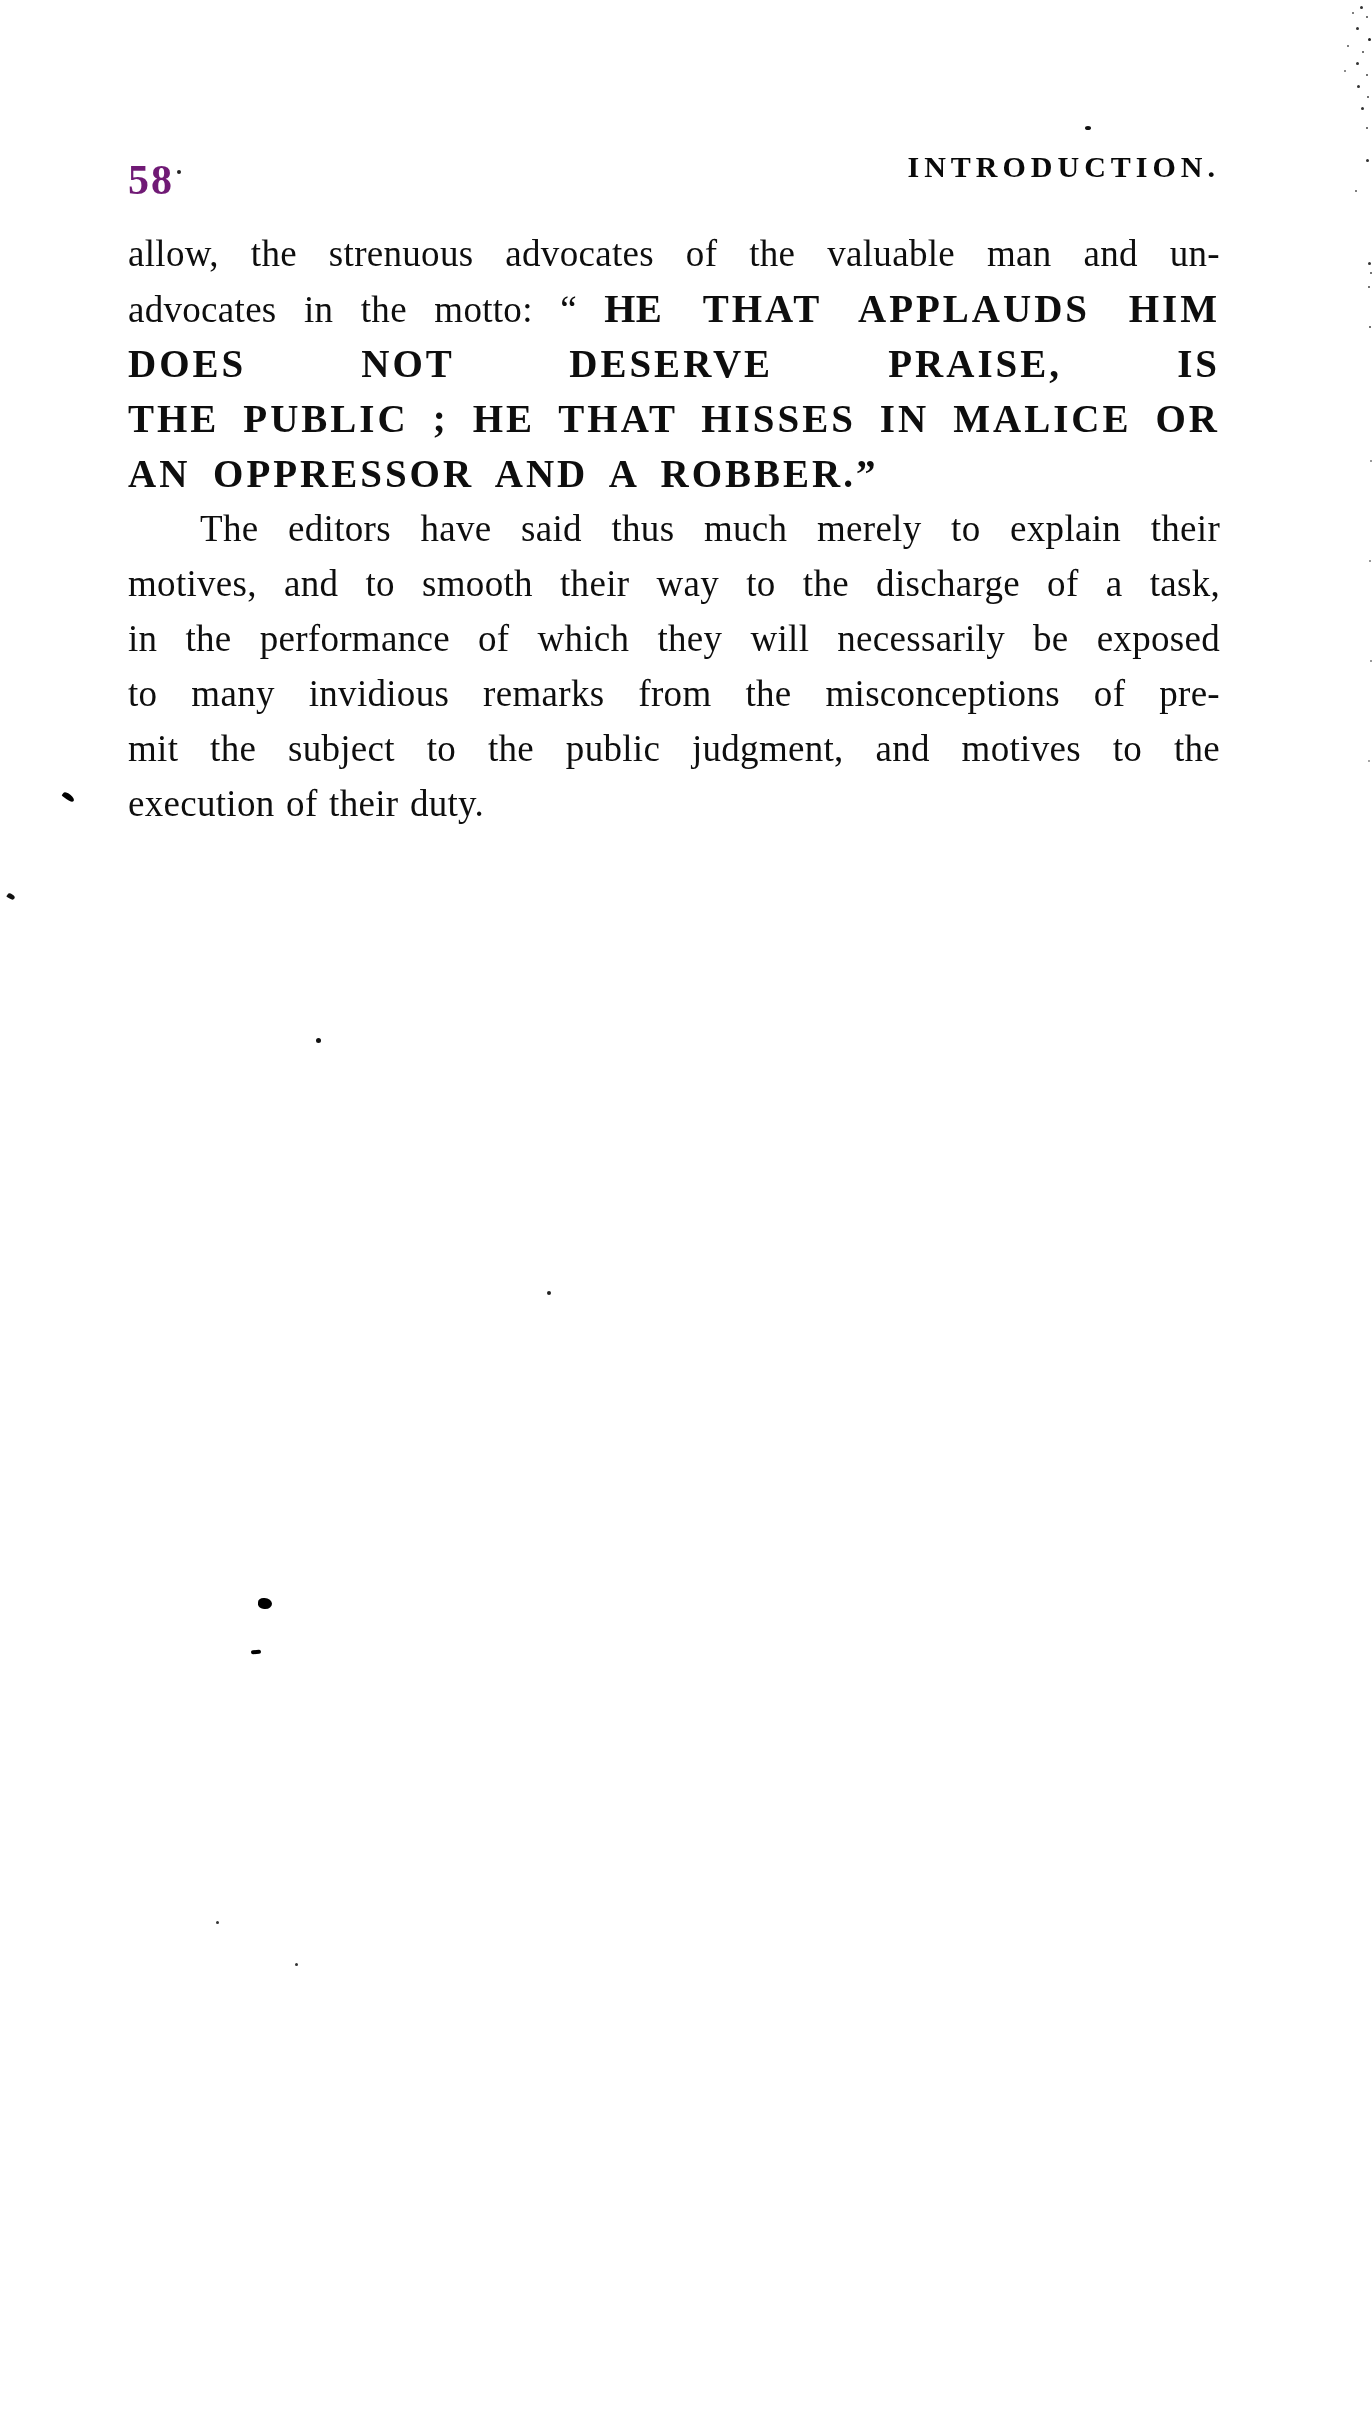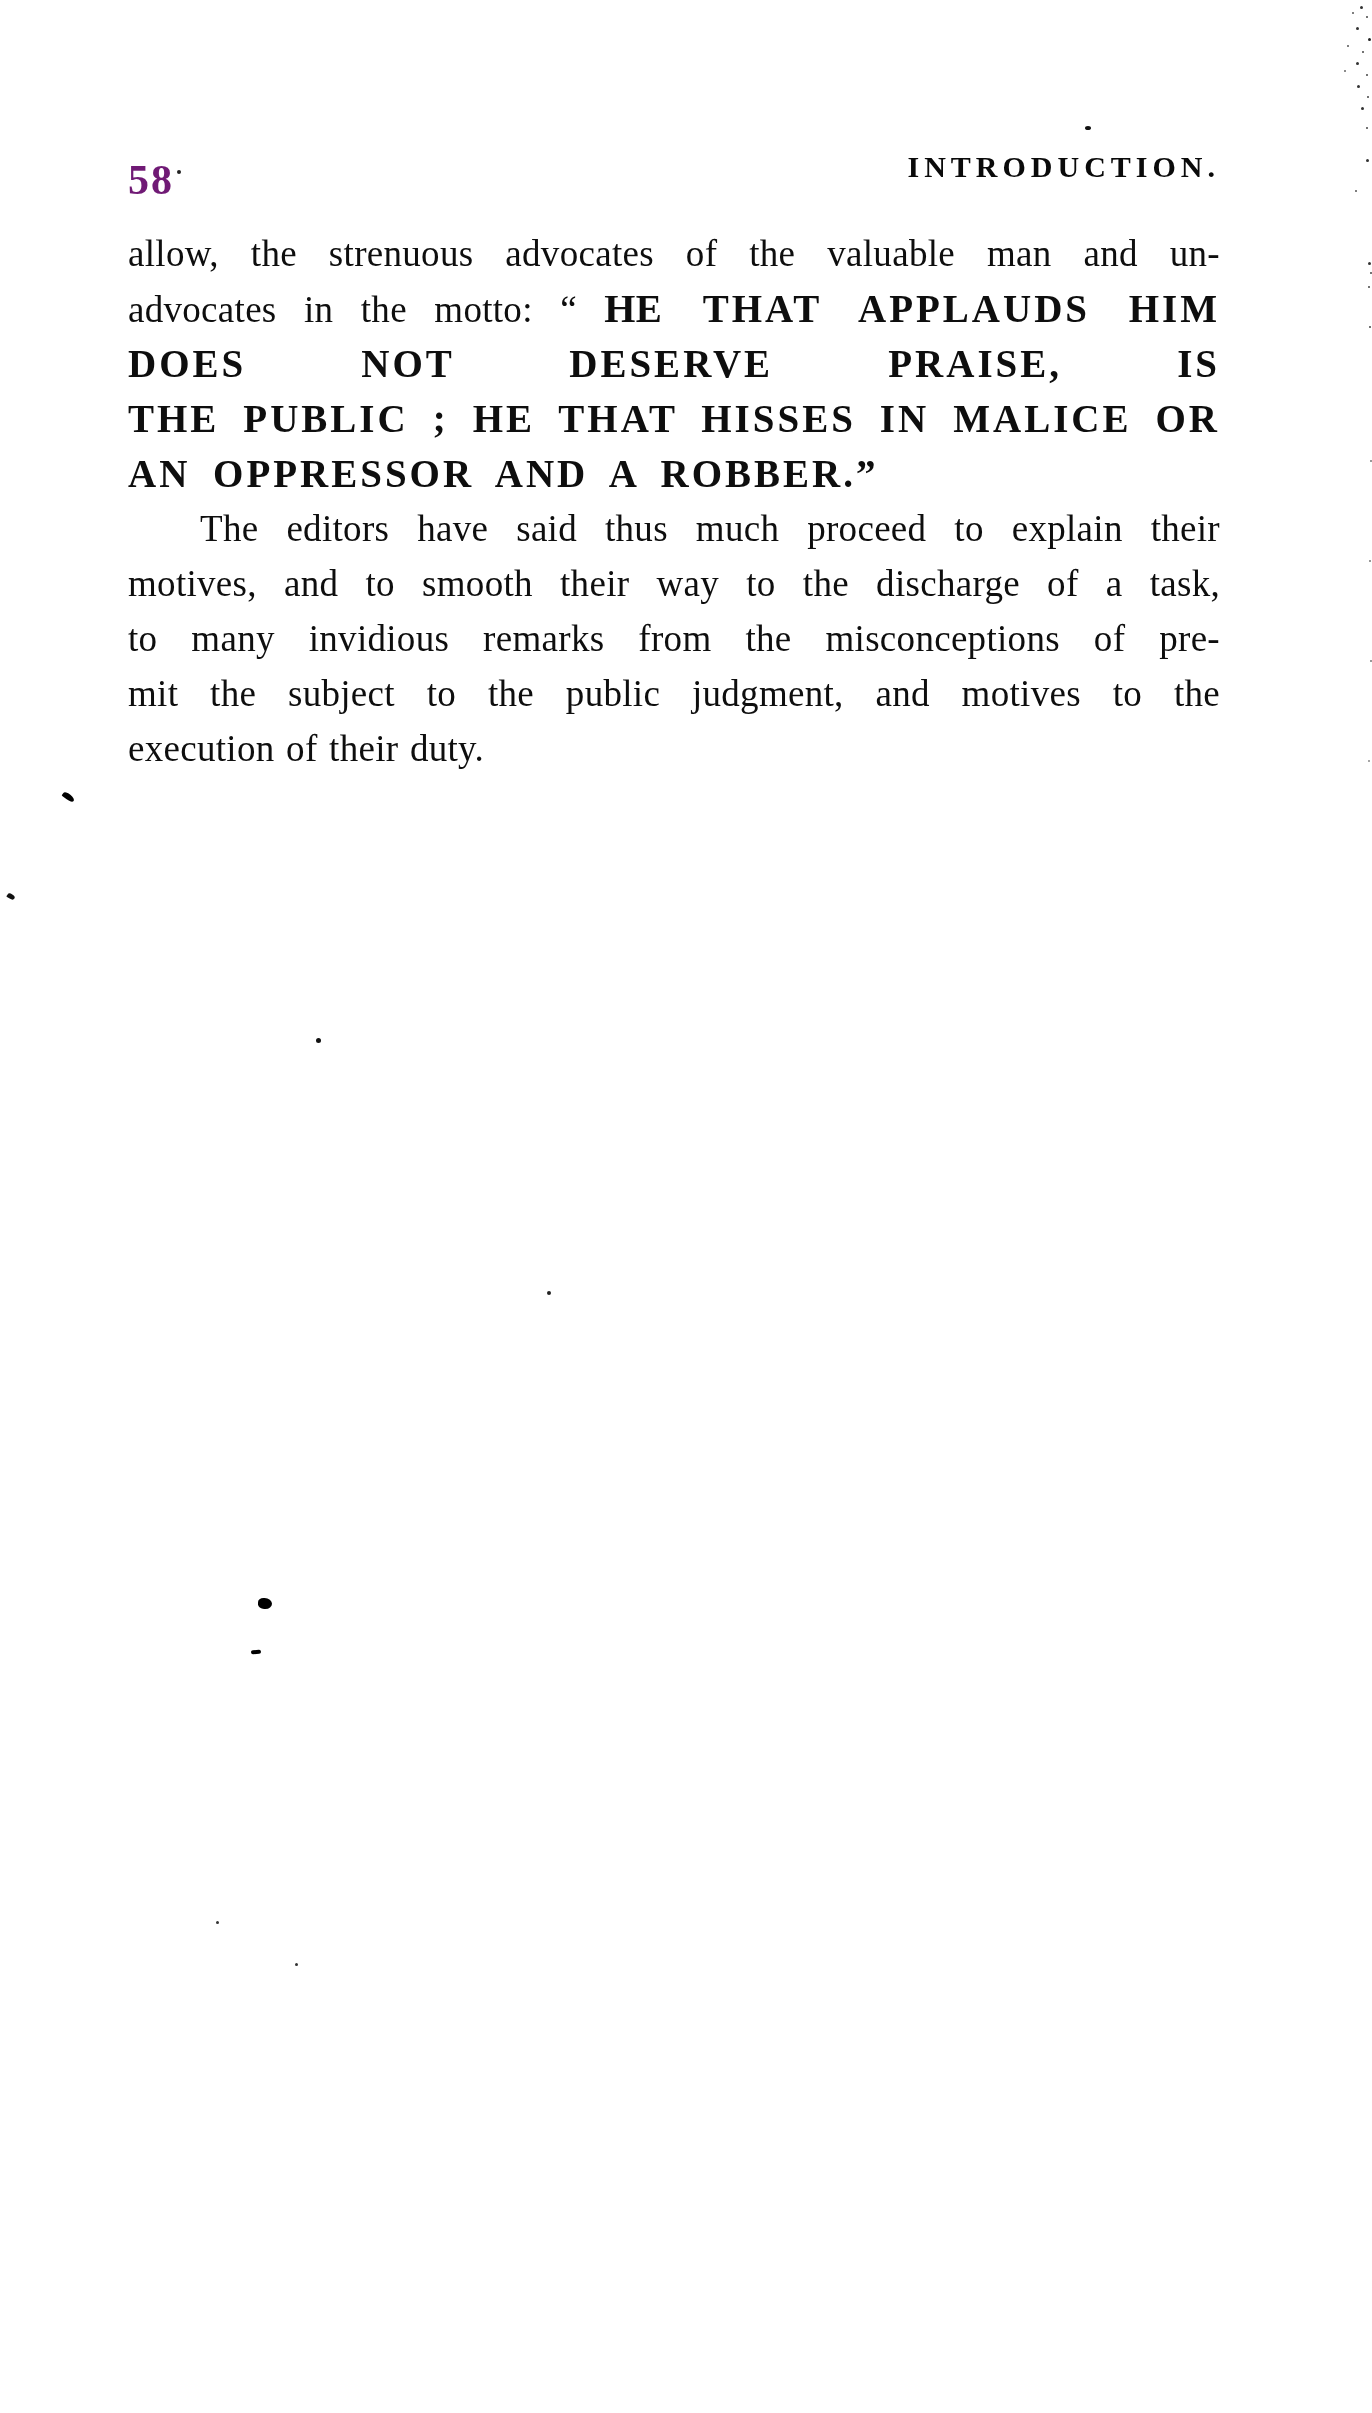--- a/index.html
+++ b/index.html
@@ -93,22 +93,23 @@
 
 <div class="page">
   <span class="pagenum">58</span>
   <span class="runhead">INTRODUCTION.</span>
   <div class="textblock">
       <div class="line line-just"><span class="seg-body">allow, the strenuous advocates of the valuable man and un-</span></div>
       <div class="line line-just"><span class="seg-body">advocates in the motto: “ </span><span class="seg-bigcap">H</span><span class="seg-caps">E THAT APPLAUDS HIM WHO</span></div>
       <div class="line line-just"><span class="seg-caps">DOES NOT DESERVE PRAISE, IS ENDEAVOURING TO DECEIVE</span></div>
       <div class="line line-just"><span class="seg-caps">THE PUBLIC ; HE THAT HISSES IN MALICE OR IN SPORT IS</span></div>
       <div class="line line-left"><span class="seg-caps">AN OPPRESSOR AND A ROBBER.”</span></div>
-      <div class="line line-just line-indent"><span class="seg-body">The editors have said thus much proceed to explain their</span></div>
+      <div class="line line-just line-indent"><span class="seg-body">The editors have said thus much merely to explain their</span></div>
       <div class="line line-just"><span class="seg-body">motives, and to smooth their way to the discharge of a task,</span></div>
+      <div class="line line-just"><span class="seg-body">in the performance of which they will necessarily be exposed</span></div>
       <div class="line line-just"><span class="seg-body">to many invidious remarks from the misconceptions of pre-</span></div>
       <div class="line line-just"><span class="seg-body">mit the subject to the public judgment, and motives to the</span></div>
       <div class="line line-left"><span class="seg-body">execution of their duty.</span></div>
     </div>
   <div id="artifact-layer">
       <div class="artifact" style="left: 177px; top: 170px; width: 4px; height: 4px; background: rgb(34, 34, 34); border-radius: 50%;"></div>
       <div class="artifact" style="left: 1085px; top: 126px; width: 6px; height: 4px; background: rgb(17, 17, 17); border-radius: 50%;"></div>
       <div class="artifact" style="left: 316px; top: 1038px; width: 5px; height: 5px; background: rgb(17, 17, 17); border-radius: 50%;"></div>
       <div class="artifact" style="left: 547px; top: 1291px; width: 4px; height: 4px; background: rgb(34, 34, 34); border-radius: 50%;"></div>
       <div class="artifact" style="left: 258px; top: 1598px; width: 14px; height: 11px; background: rgb(0, 0, 0); border-radius: 42% 58% 52% 48%;"></div>

